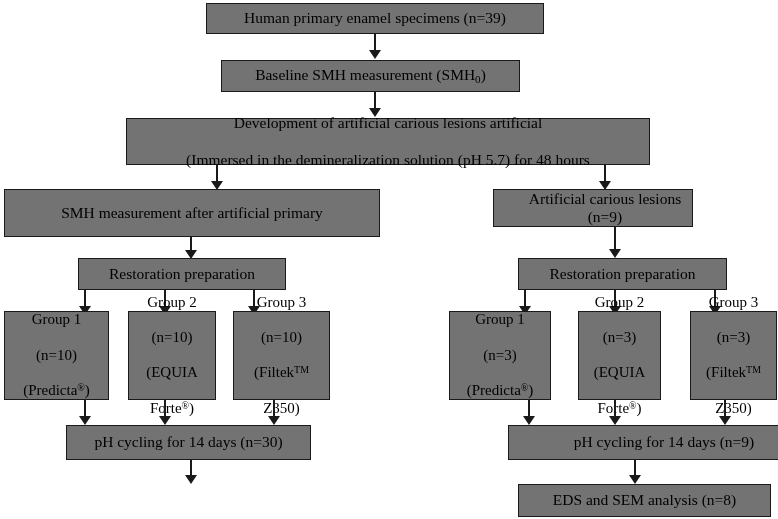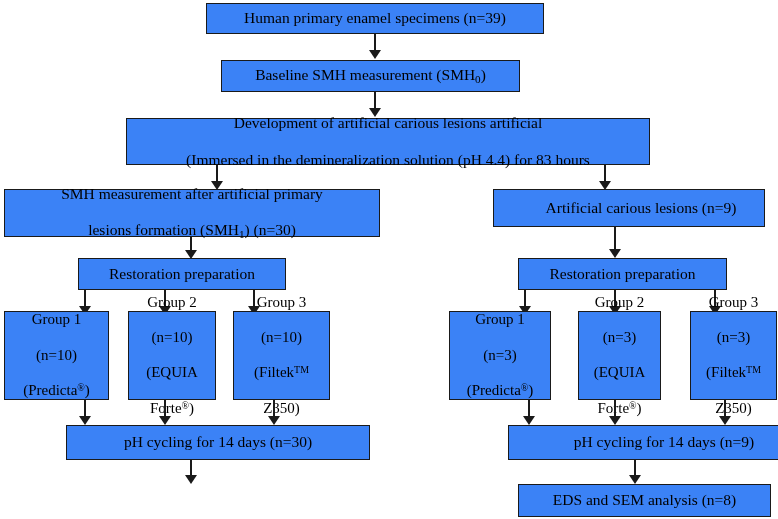--- a/index.html
+++ b/index.html
@@ -14,21 +14,21 @@
     height: 519px;
     background: #ffffff;
     font-family: "Liberation Serif", "DejaVu Serif", serif;
     color: #000000;
     overflow: hidden;
   }
   .box {
     position: absolute;
     box-sizing: border-box;
     border: 1.4px solid #1a1a1a;
-    background: #3b82f6;
+    background: #737373;
     display: flex;
     align-items: center;
     justify-content: center;
     text-align: center;
     line-height: 1.18;
     font-size: 15.5px;
     padding: 1px 4px;
     white-space: pre-line;
   }
   .box.small {
@@ -73,41 +73,40 @@
   <div class="box" style="left:221px; top:60px; width:299px; height:32px;align-items:center;">
     <span><span>Baseline SMH measurement (SMH</span><sub>0</sub><span>)</span></span>
   </div>
 
   <div class="conn vline" style="left:374px; top:92px; width:2px; height:17px;"></div>
   <div class="arrowhead" style="left:369px; top:108px;"></div>
 
   <div class="box" style="left:126px; top:118px; width:524px; height:47px;">
     <span>
       <span class="ln">Development of artificial carious lesions artificial</span>
-      <span class="ln">(Immersed in the demineralization solution (pH 4.4) for 83 hours</span>
+      <span class="ln">(Immersed in the demineralization solution (pH 5.7) for 48 hours</span>
     </span>
   </div>
 
   <div class="conn vline" style="left:216px; top:165px; width:2px; height:17px;"></div>
   <div class="arrowhead" style="left:211px; top:181px;"></div>
 
   <div class="conn vline" style="left:604px; top:165px; width:2px; height:17px;"></div>
   <div class="arrowhead" style="left:599px; top:181px;"></div>
 
   <div class="box" style="left:4px; top:189px; width:376px; height:48px;">
     <span>
       <span class="ln">SMH measurement after artificial primary</span>
-      <span class="ln"><span>lesions formation (SMH</span><sub>1</sub><span>) (n=30)</span></span>
     </span>
   </div>
 
   <div class="conn vline" style="left:190px; top:237px; width:2px; height:14px;"></div>
   <div class="arrowhead" style="left:185px; top:250px;"></div>
 
-  <div class="box" style="left:493px; top:189px; width:272px; height:38px;padding-left:28px;">Artificial carious lesions (n=9)</div>
+  <div class="box" style="left:493px; top:189px; width:200px; height:38px;padding-left:28px;">Artificial carious lesions (n=9)</div>
 
   <div class="conn vline" style="left:614px; top:227px; width:2px; height:23px;"></div>
   <div class="arrowhead" style="left:609px; top:249px;"></div>
 
   <div class="box" style="left:78px; top:258px; width:208px; height:32px;">Restoration preparation</div>
 
   <div class="conn vline" style="left:84px; top:290px; width:2px; height:17px;"></div>
   <div class="arrowhead" style="left:79px; top:306px;"></div>
 
   <div class="conn vline" style="left:164px; top:290px; width:2px; height:17px;"></div>
@@ -190,21 +189,21 @@
 
   <div class="conn vline" style="left:528px; top:400px; width:2px; height:17px;"></div>
   <div class="arrowhead" style="left:523px; top:416px;"></div>
 
   <div class="conn vline" style="left:614px; top:400px; width:2px; height:17px;"></div>
   <div class="arrowhead" style="left:609px; top:416px;"></div>
 
   <div class="conn vline" style="left:724px; top:400px; width:2px; height:17px;"></div>
   <div class="arrowhead" style="left:719px; top:416px;"></div>
 
-  <div class="box" style="left:66px; top:425px; width:304px; height:35px;">pH cycling for 14 days (n=30)</div>
+  <div class="box" style="left:66px; top:425px; width:245px; height:35px;">pH cycling for 14 days (n=30)</div>
 
   <div class="box" style="left:508px; top:425px; width:312px; height:35px;">pH cycling for 14 days (n=9)</div>
 
   <div class="conn vline" style="left:190px; top:460px; width:2px; height:16px;"></div>
   <div class="arrowhead" style="left:185px; top:475px;"></div>
 
   <div class="conn vline" style="left:634px; top:460px; width:2px; height:16px;"></div>
   <div class="arrowhead" style="left:629px; top:475px;"></div>
 
 

